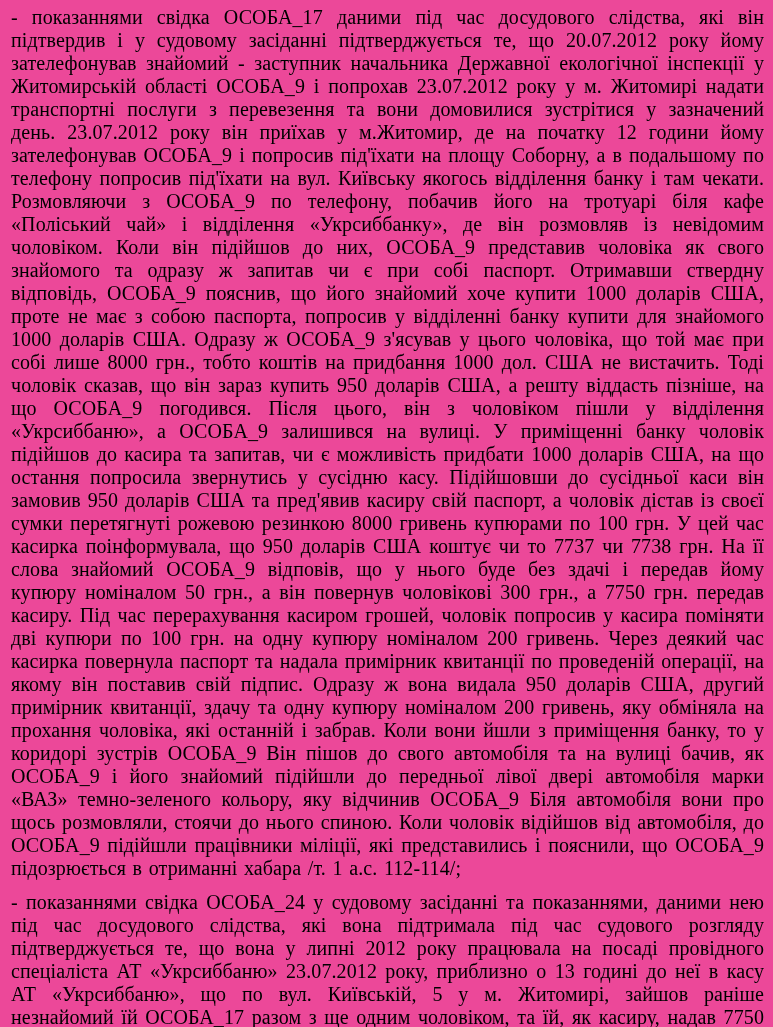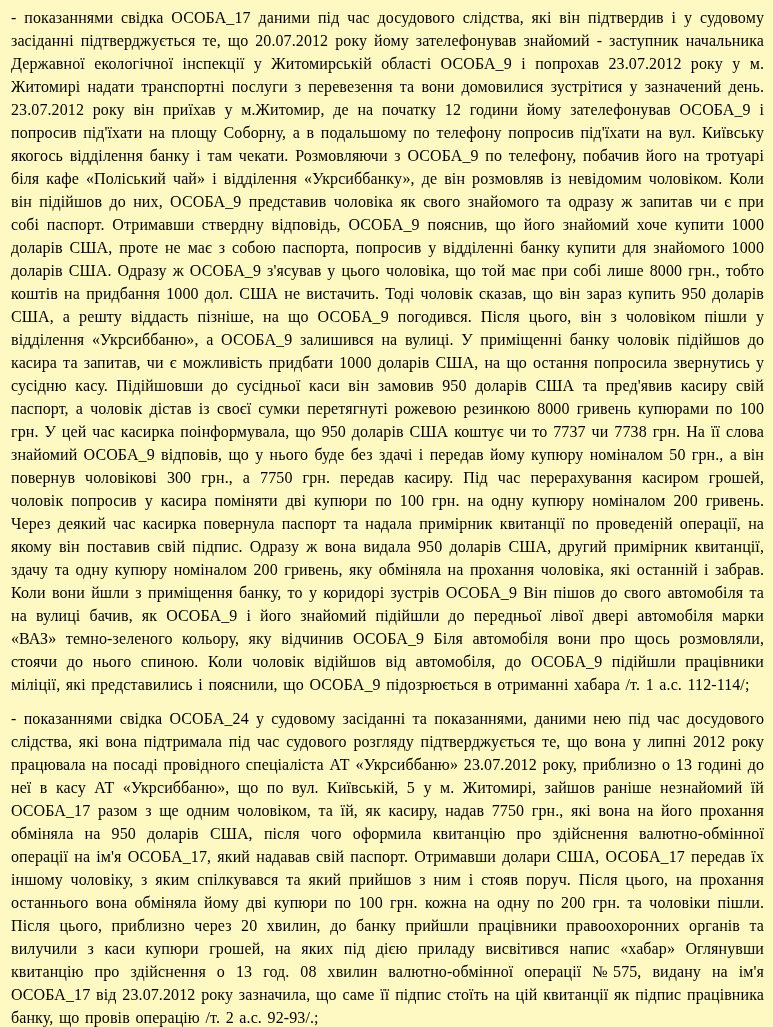--- a/index.html
+++ b/index.html
@@ -5,26 +5,26 @@
 <style>
   html, body {
     margin: 0;
     padding: 0;
     background: #ffffff;
   }
   .page {
     width: 773px;
     height: 1027px;
     box-sizing: border-box;
-    background: #fef9c3;
+    background: #ec4899;
     color: #000000;
     padding: 6px 9px 0 11px;
     overflow: hidden;
     font-family: "Liberation Serif", "DejaVu Serif", serif;
-    font-size: 16px;
+    font-size: 20px;
     line-height: 23px;
     letter-spacing: 0.1px;
   }
   .para {
     margin: 0 0 11px 0;
     text-align: justify;
     text-justify: inter-word;
     word-spacing: 1.5px;
   }
 </style>

